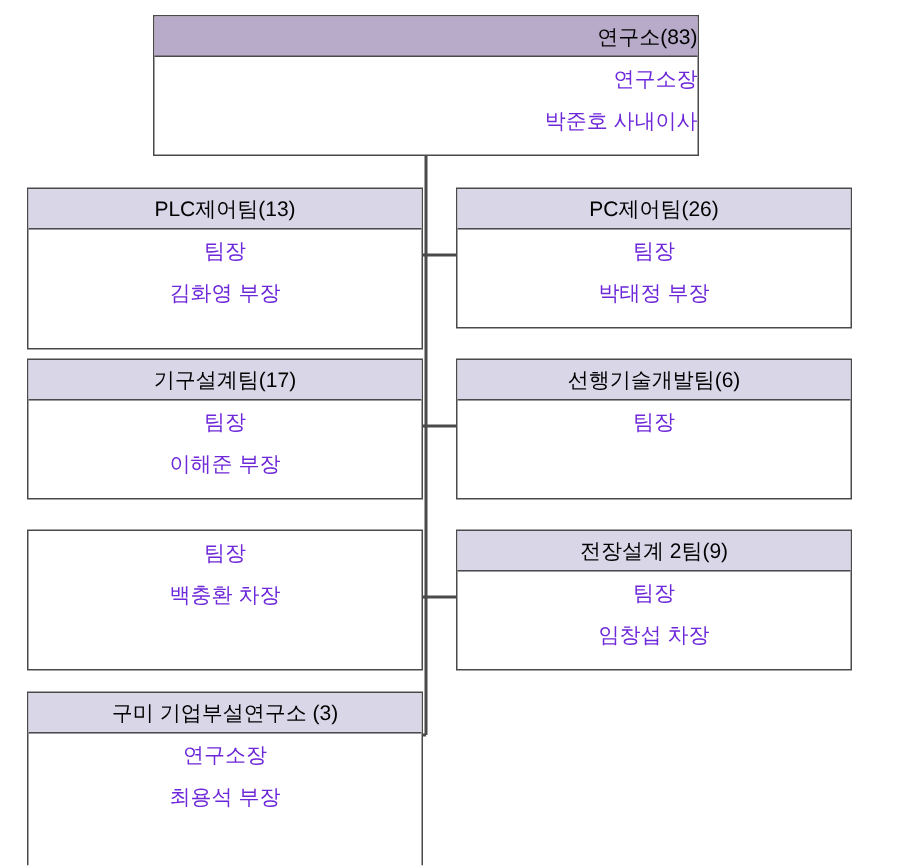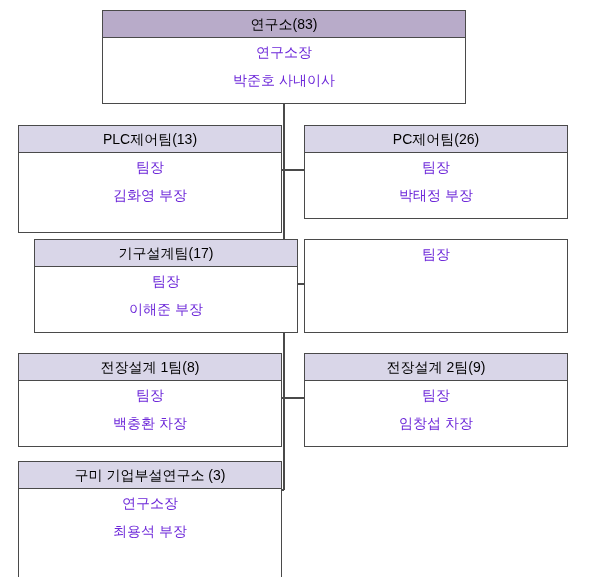--- a/index.html
+++ b/index.html
@@ -65,50 +65,50 @@
   <div class="connector" style="left:283px; top:169px; width:22px; height:2px;"></div>
 
   <div class="connector" style="left:182px; top:283px; width:102px; height:2px;"></div>
   <div class="connector" style="left:283px; top:283px; width:22px; height:2px;"></div>
 
   <div class="connector" style="left:182px; top:397px; width:102px; height:2px;"></div>
   <div class="connector" style="left:283px; top:397px; width:22px; height:2px;"></div>
 
   <div class="connector" style="left:182px; top:489px; width:102px; height:2px;"></div>
 
-  <div class="node root" style="left:102px; top:10px; width:364px; height:94px;">
+  <div class="node root" style="left:102px; top:10px; width:364px; height:94px;text-align:right;">
     <div class="title">연구소(83)</div>
     <div class="line">연구소장</div>
     <div class="line">박준호 사내이사</div>
   </div>
 
   <div class="node" style="left:18px; top:125px; width:264px; height:108px;">
     <div class="title">PLC제어팀(13)</div>
     <div class="line">팀장</div>
     <div class="line">김화영 부장</div>
   </div>
 
   <div class="node" style="left:304px; top:125px; width:264px; height:94px;">
     <div class="title">PC제어팀(26)</div>
     <div class="line">팀장</div>
     <div class="line">박태정 부장</div>
   </div>
 
-  <div class="node" style="left:18px; top:239px; width:264px; height:94px;margin-left:16px;">
+  <div class="node" style="left:18px; top:239px; width:264px; height:94px;">
     <div class="title">기구설계팀(17)</div>
     <div class="line">팀장</div>
     <div class="line">이해준 부장</div>
   </div>
 
   <div class="node" style="left:304px; top:239px; width:264px; height:94px;">
+    <div class="title">선행기술개발팀(6)</div>
     <div class="line">팀장</div>
   </div>
 
   <div class="node" style="left:18px; top:353px; width:264px; height:94px;">
-    <div class="title">전장설계 1팀(8)</div>
     <div class="line">팀장</div>
     <div class="line">백충환 차장</div>
   </div>
 
   <div class="node" style="left:304px; top:353px; width:264px; height:94px;">
     <div class="title">전장설계 2팀(9)</div>
     <div class="line">팀장</div>
     <div class="line">임창섭 차장</div>
   </div>
 

